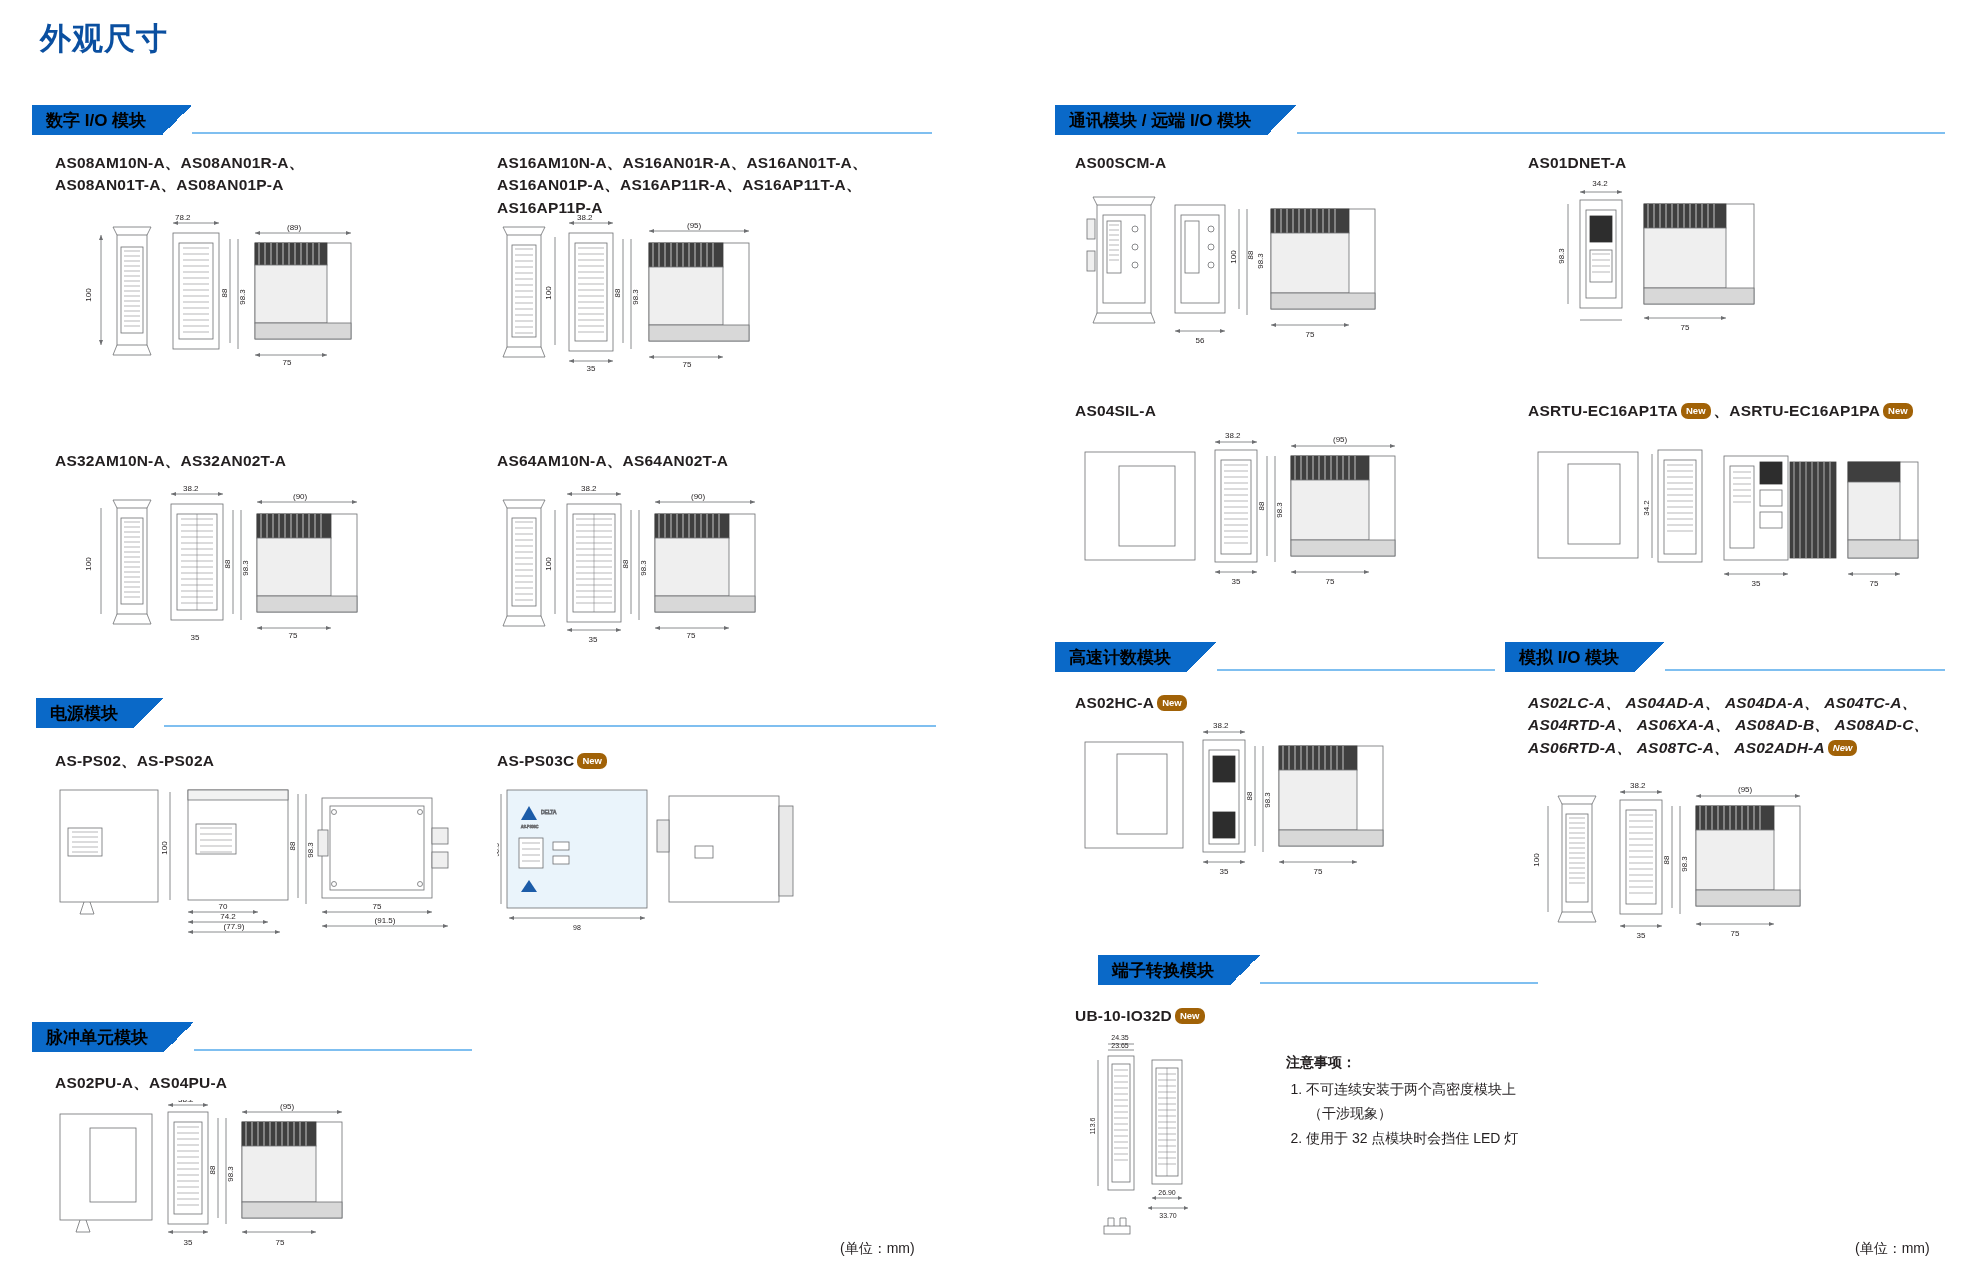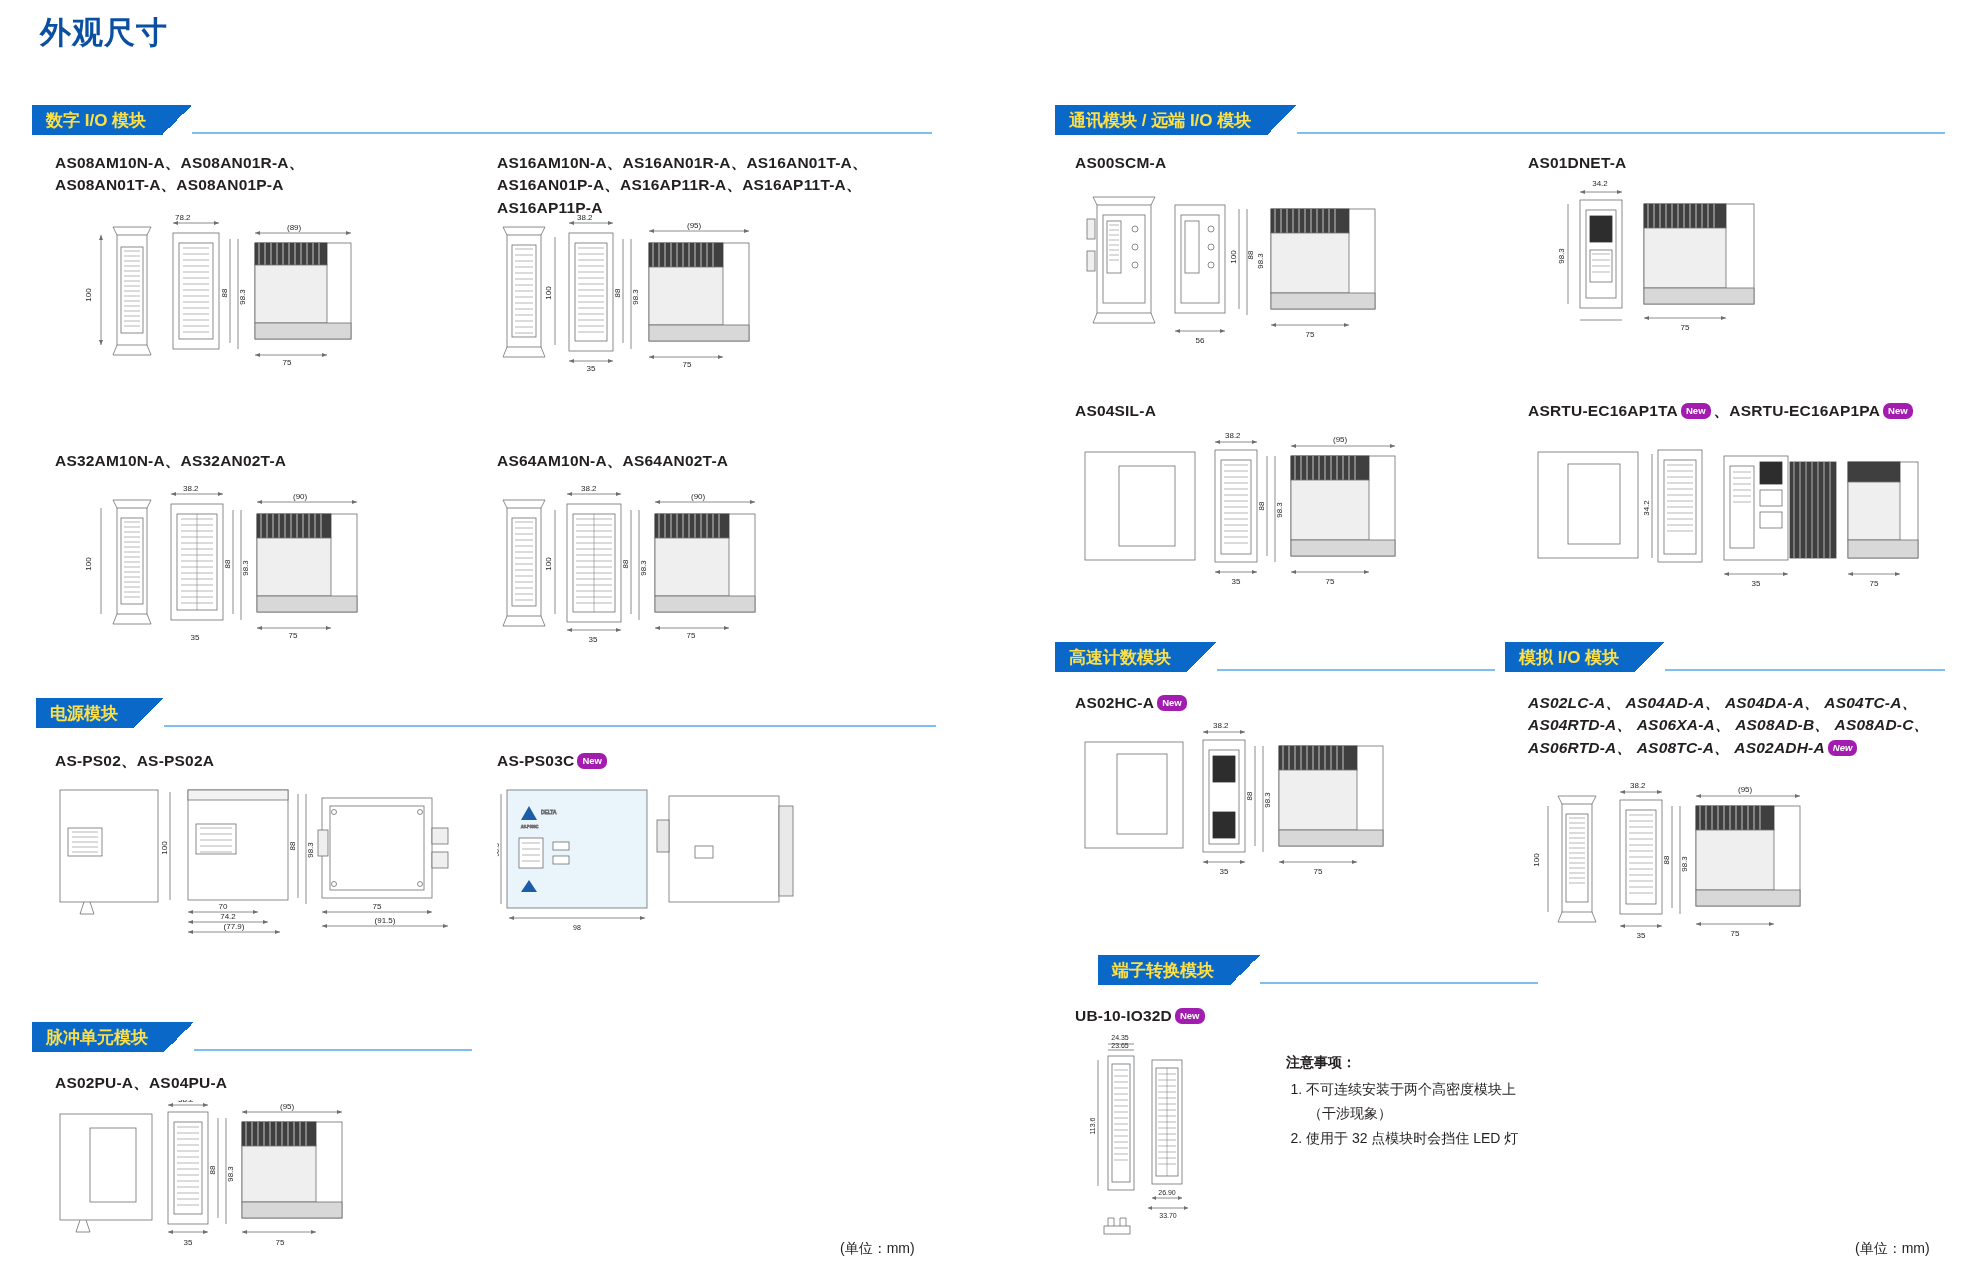--- a/index.html
+++ b/index.html
@@ -8,48 +8,48 @@
     background:#ffffff;
     font-family:"Liberation Sans", sans-serif;
     color:#231f20;
     position:relative;
     overflow:hidden;
   }
   .page{position:absolute;inset:0;}
 
   
   .page-title{
-    position:absolute;left:40px;top:12px;
+    position:absolute;left:40px;top:18px;
     font-size:31px;font-weight:bold;color:#0a4fa0;
     letter-spacing:1px;
   }
 
   
   .banner{
     position:absolute;height:30px;display:flex;align-items:stretch;
   }
   .banner .lbl{
-    background:#0a69c8;color:#fde047;font-size:17px;font-weight:bold;
+    background:#0a69c8;color:#000000;font-size:17px;font-weight:bold;
     display:flex;align-items:center;padding:0 16px 0 14px;white-space:nowrap;
   }
   .banner .tail{
     width:30px;
     background:linear-gradient(to bottom right,#0a69c8 0%,#0a69c8 50%,transparent 50%);
   }
   .banner .rule{
     flex:1;align-self:flex-end;border-bottom:2px solid #7fbff0;margin-bottom:1px;
   }
 
   
   .caption{
     position:absolute;font-size:15.5px;font-weight:bold;color:#231f20;
     line-height:1.45;white-space:nowrap;letter-spacing:.2px;
   }
   .new-badge{
-    display:inline-block;background:#a21caf;color:#fff;font-size:9.5px;
+    display:inline-block;background:#a16207;color:#fff;font-size:9.5px;
     font-weight:bold;border-radius:7px;padding:1px 5px 1px 5px;
     vertical-align:middle;margin:0 3px;position:relative;top:-1px;
     letter-spacing:0;
   }
 
   
   .dwg{position:absolute;}
   .dwg svg{display:block;}
 
   

